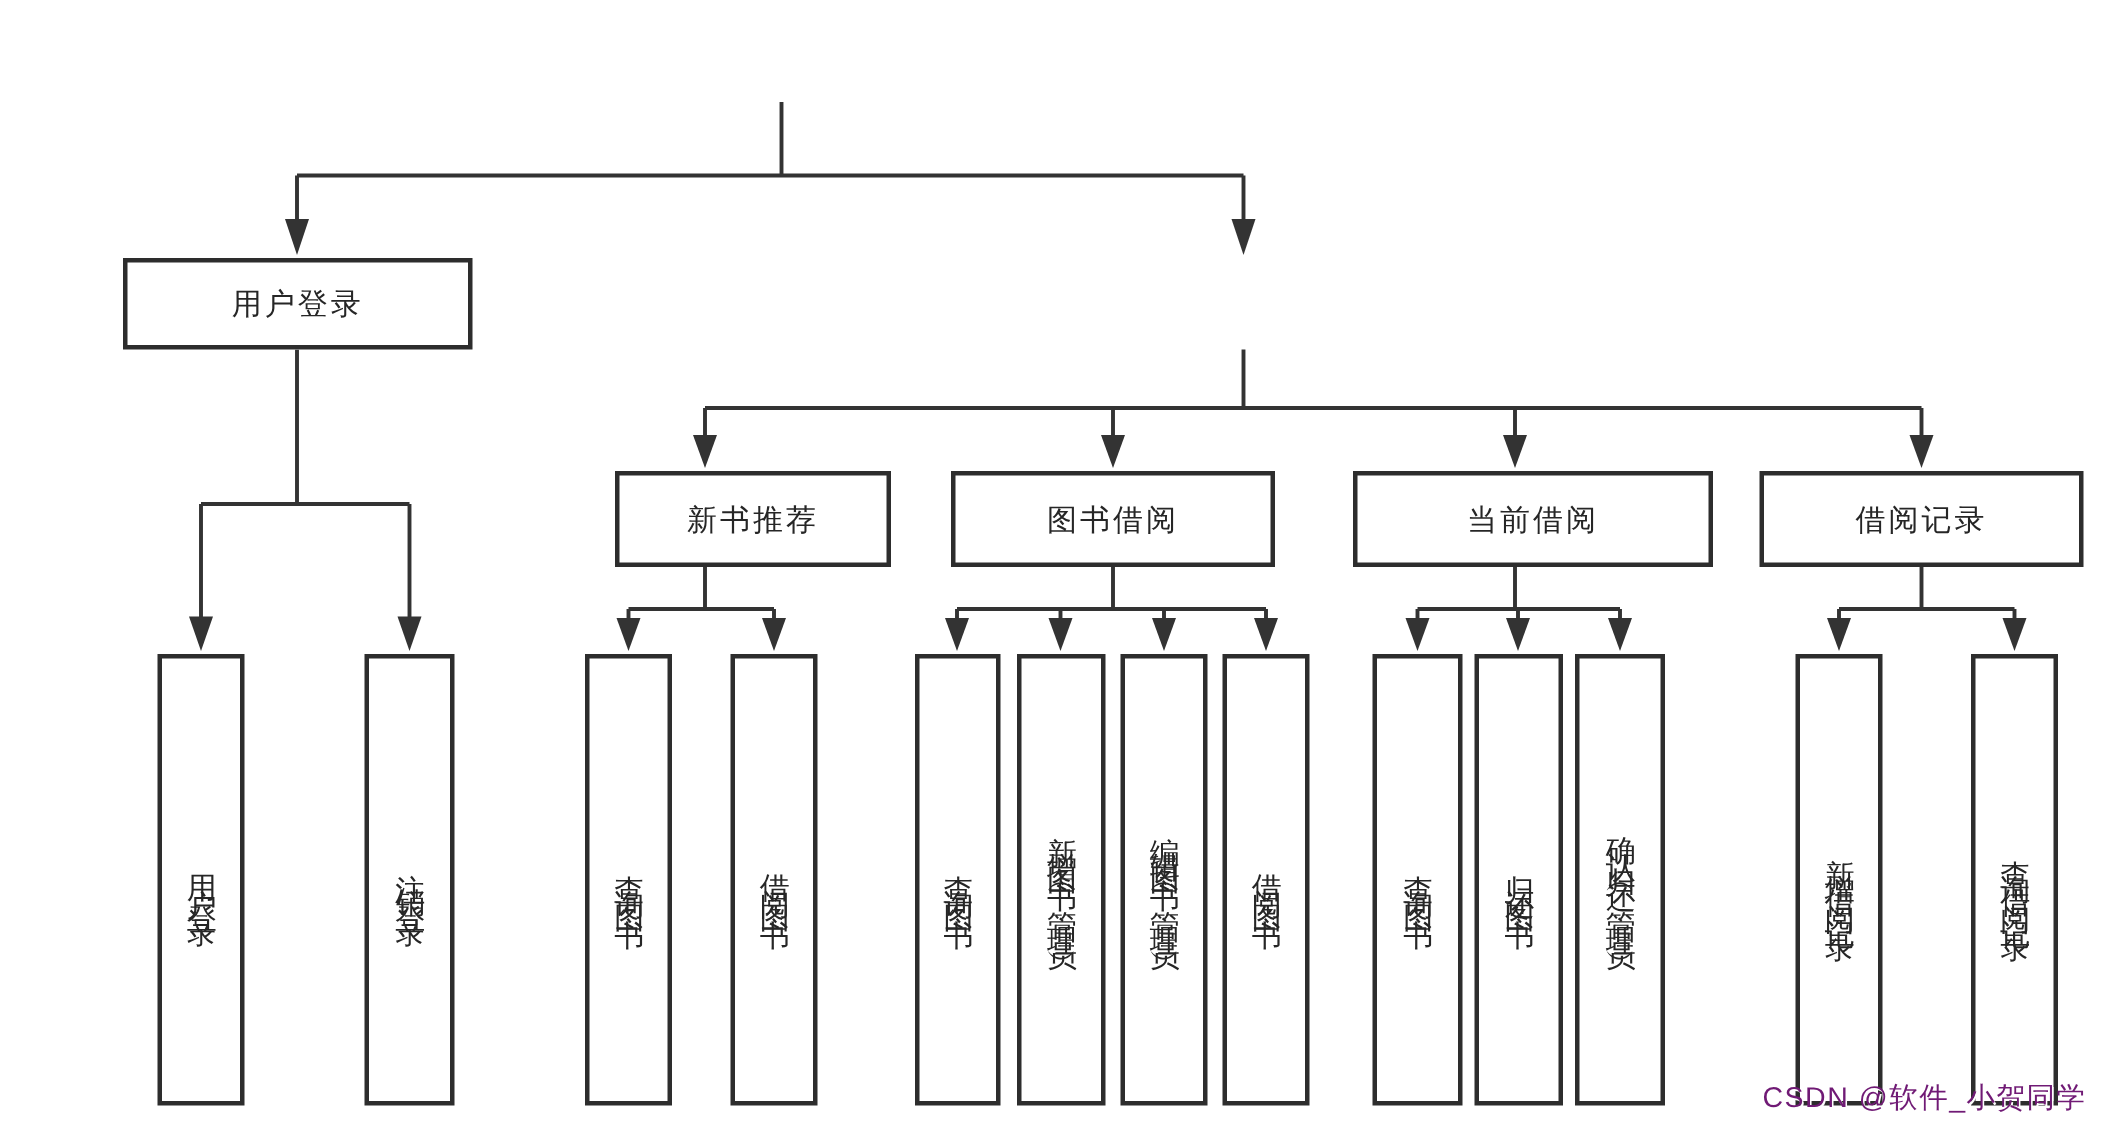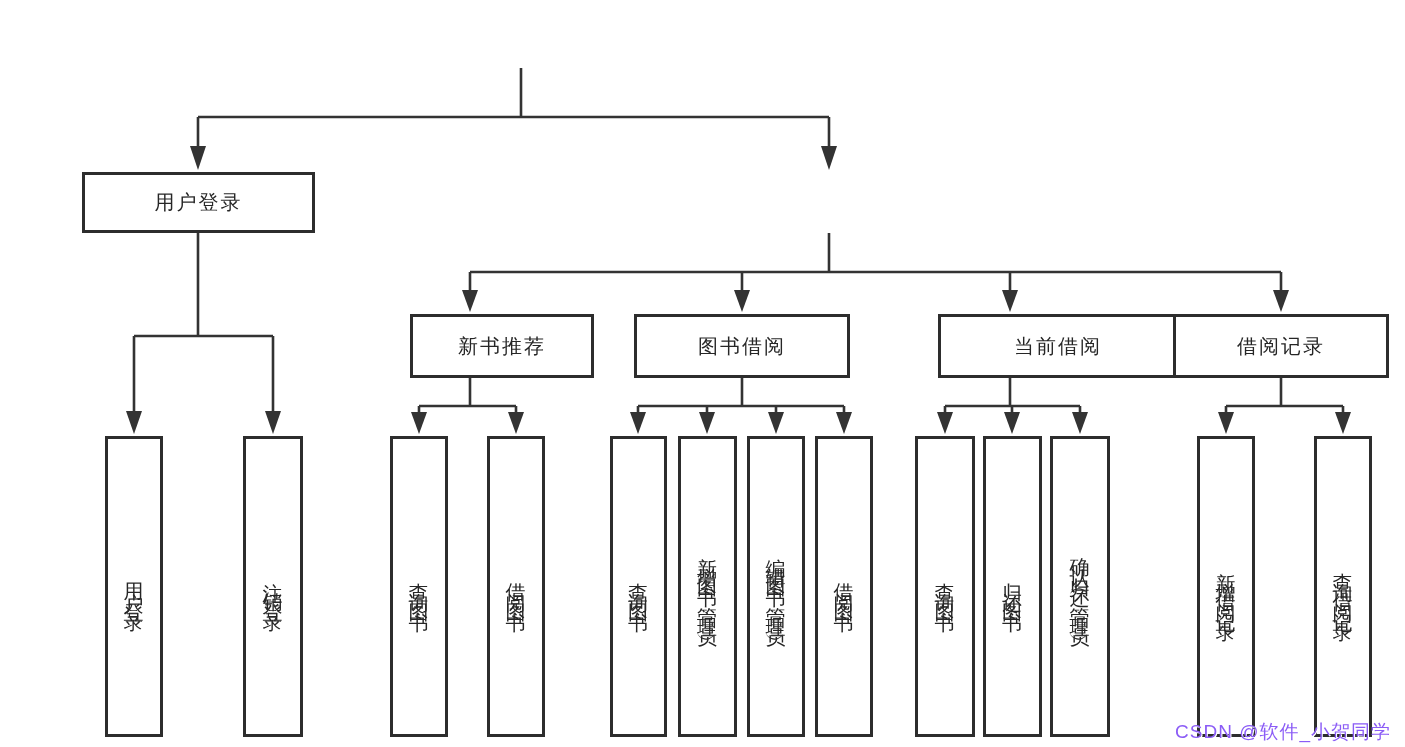--- a/index.html
+++ b/index.html
@@ -42,21 +42,21 @@
     text-orientation: mixed;
     font-size: 20px;
     letter-spacing: 10px;
     line-height: 1;
   }
   .watermark {
     position: absolute;
     right: 14px;
     bottom: 2px;
     font-size: 19px;
-    color: #8b5cf6;
+    color: #701a75;
     text-shadow: 1px 1px 0 #ffffff;
     letter-spacing: 1px;
     z-index: 3;
     white-space: nowrap;
   }
 </style>
 </head>
 <body>
 
 <div class="canvas">
@@ -112,21 +112,21 @@
   <div class="node h" style="left:82px; top:172px; width:233px; height:61px;">
     <span>用户登录</span>
   </div>
 
   <div class="node h" style="left:362px; top:314px; width:184px; height:64px;margin-left:48px;">
     <span>新书推荐</span>
   </div>
   <div class="node h" style="left:634px; top:314px; width:216px; height:64px;">
     <span>图书借阅</span>
   </div>
-  <div class="node h" style="left:902px; top:314px; width:240px; height:64px;margin-left:36px;">
+  <div class="node h" style="left:902px; top:314px; width:240px; height:64px;">
     <span>当前借阅</span>
   </div>
   <div class="node h" style="left:1173px; top:314px; width:216px; height:64px;font-family:Liberation Mono, monospace;">
     <span>借阅记录</span>
   </div>
 
   <div class="node v" style="left:105px; top:436px; width:58px; height:301px;">
     <span>用户登录</span>
   </div>
   <div class="node v" style="left:243px; top:436px; width:60px; height:301px;">

